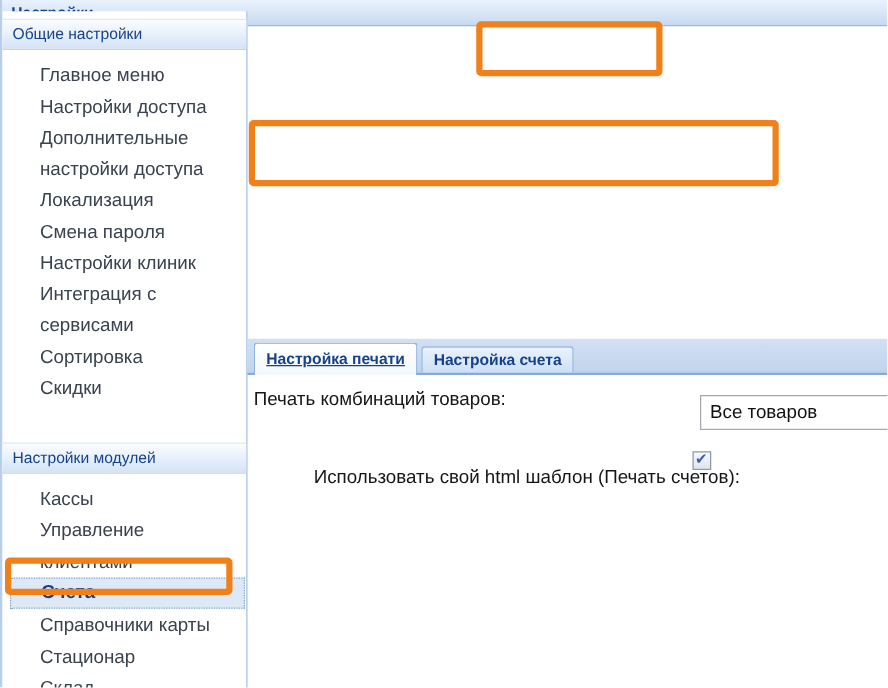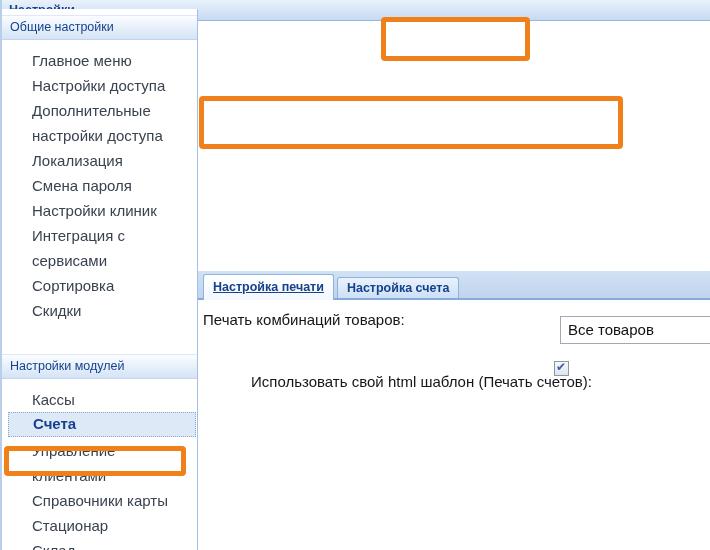--- a/index.html
+++ b/index.html
@@ -150,22 +150,22 @@
               <div class="item">Настройки клиник</div>
               <div class="item">Интеграция с сервисами</div>
               <div class="item">Сортировка</div>
               <div class="item">Скидки</div>
             </div>
           </div>
           <div class="section sec1">
             <div class="acc-header">Настройки модулей</div>
             <div class="items">
               <div class="item">Кассы</div>
+              <div class="item">Управление клиентами</div>
               <div class="item selected">Счета</div>
-              <div class="item">Управление клиентами</div>
               <div class="item">Справочники карты</div>
               <div class="item">Стационар</div>
               <div class="item">Склад</div>
             </div>
           </div>
         </div>
     </div>
 
     <div class="content-col">
       <div class="tabstrip" id="tabstrip">

